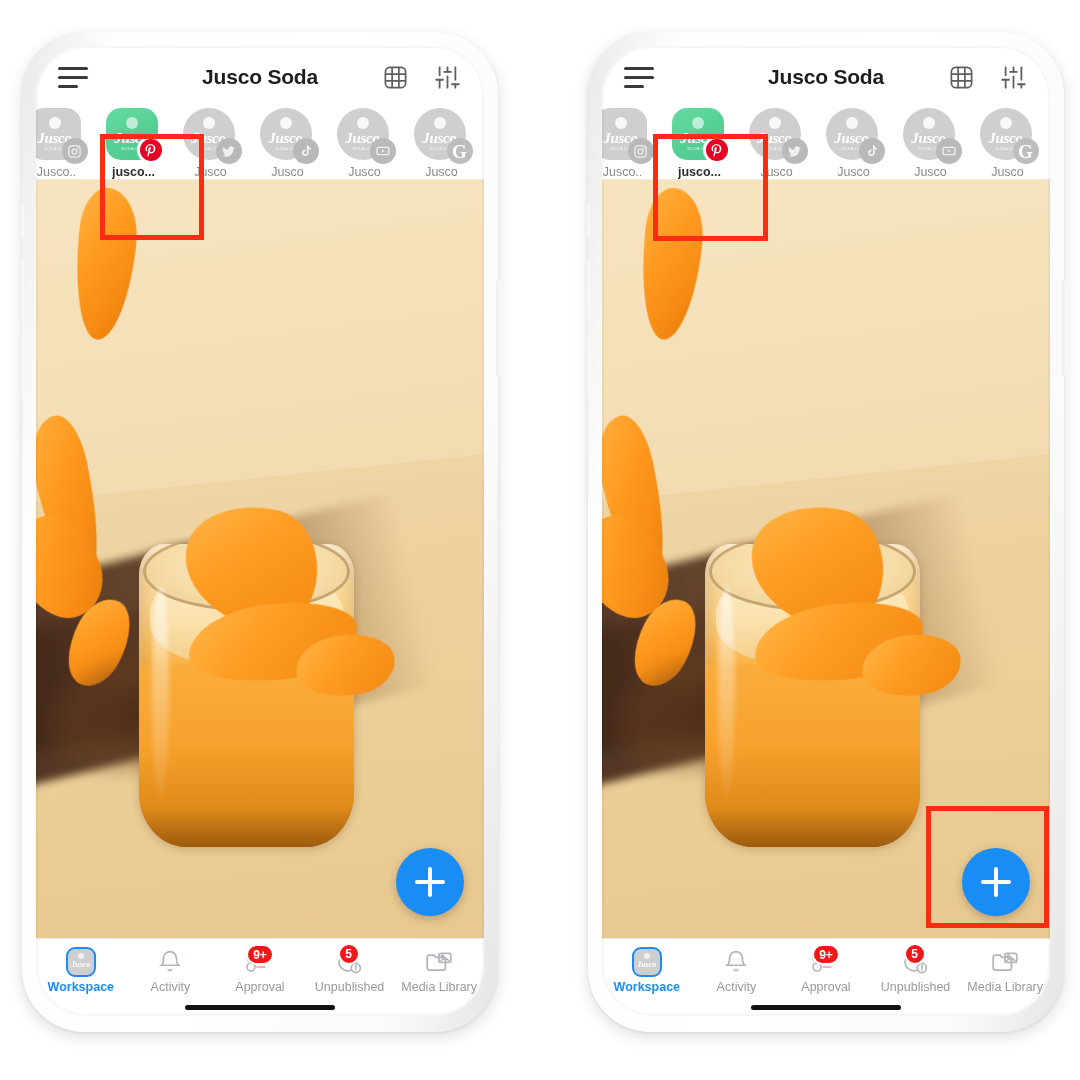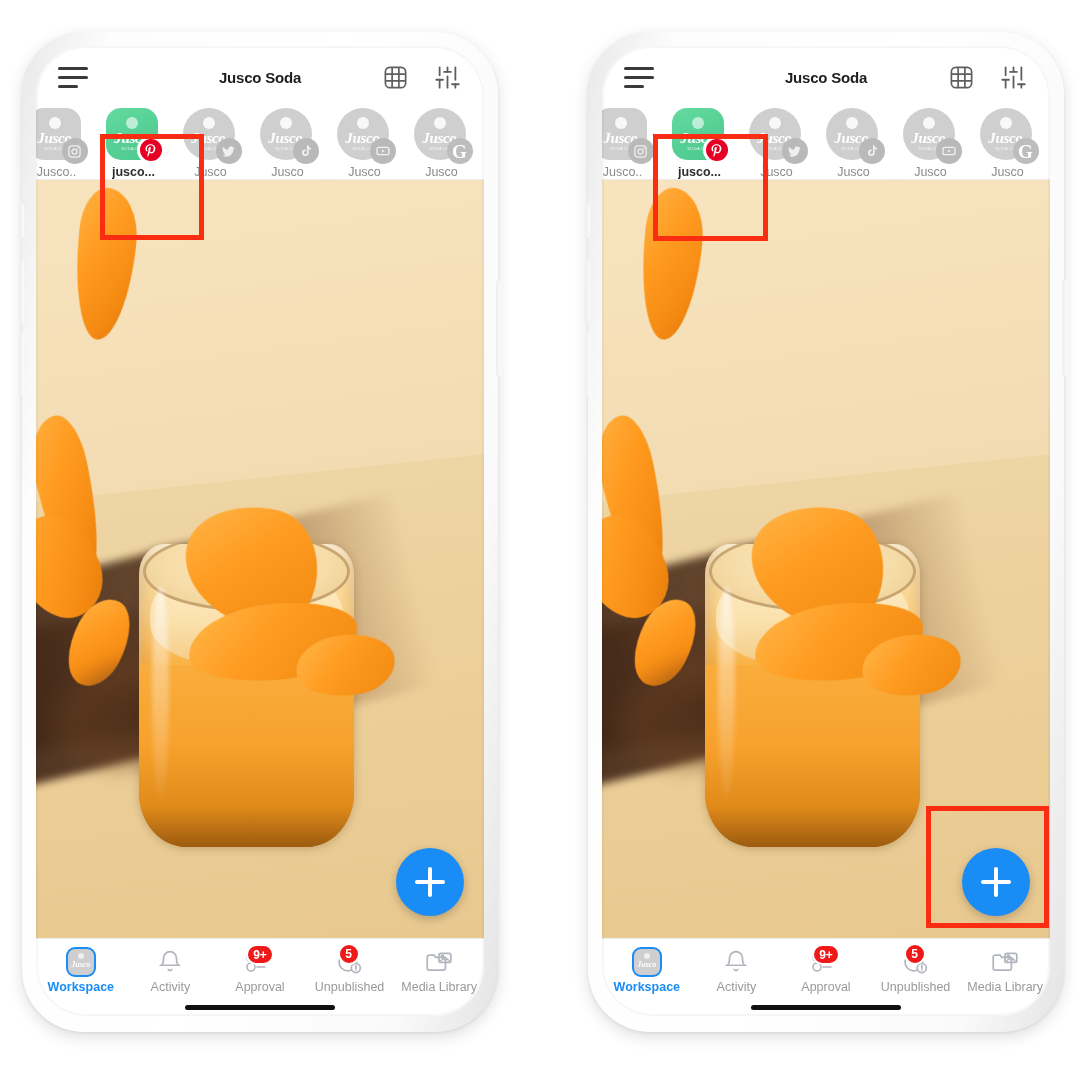--- a/index.html
+++ b/index.html
@@ -65,21 +65,21 @@
     position: relative;
   }
   .hamburger { width: 30px; display:flex; flex-direction:column; gap:6px; cursor:pointer; }
   .hamburger i { display:block; height:3px; background:#3a3a3a; border-radius:2px; }
   .hamburger i:nth-child(1){ width:30px; }
   .hamburger i:nth-child(2){ width:30px; }
   .hamburger i:nth-child(3){ width:20px; }
 
   .app-title {
     position:absolute; left:0; right:0; text-align:center;
-    font-size: 15px; font-weight: 700; color: #1d1d1f;
+    font-size: 21px; font-weight: 700; color: #1d1d1f;
     letter-spacing: -0.2px;
     pointer-events:none;
   }
   .header-actions { margin-left:auto; display:flex; align-items:center; gap: 22px; z-index:2; }
   .icon-btn { width: 30px; height: 30px; display:flex; align-items:center; justify-content:center; cursor:pointer; }
 
   
   .accounts {
     flex: 0 0 66px;
     background:#fff;

